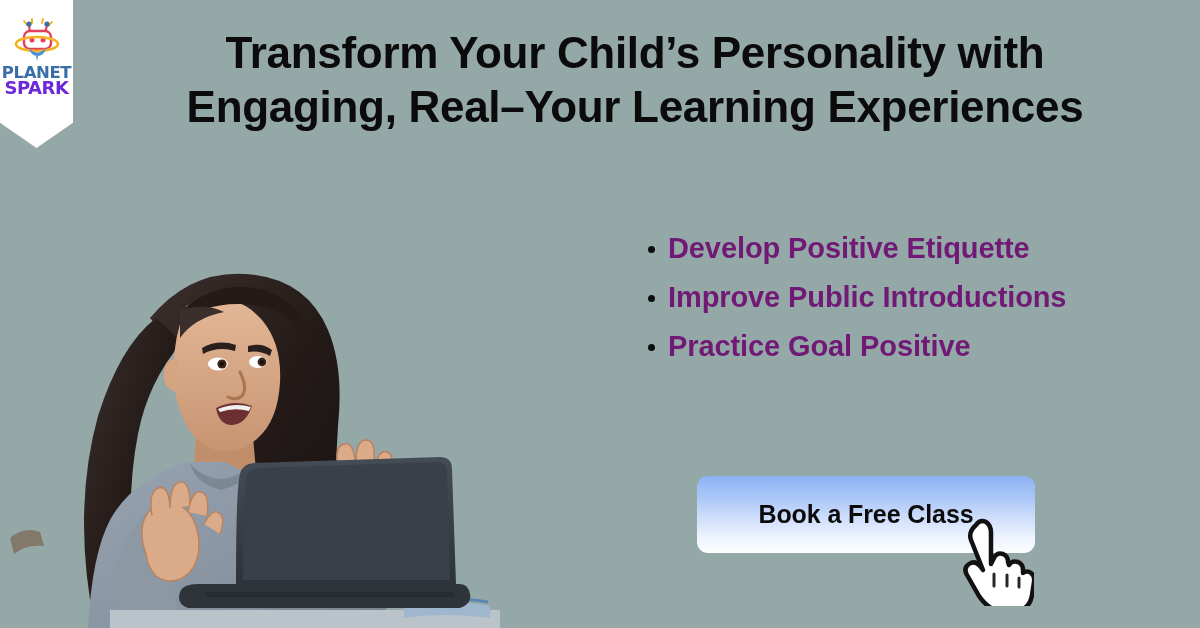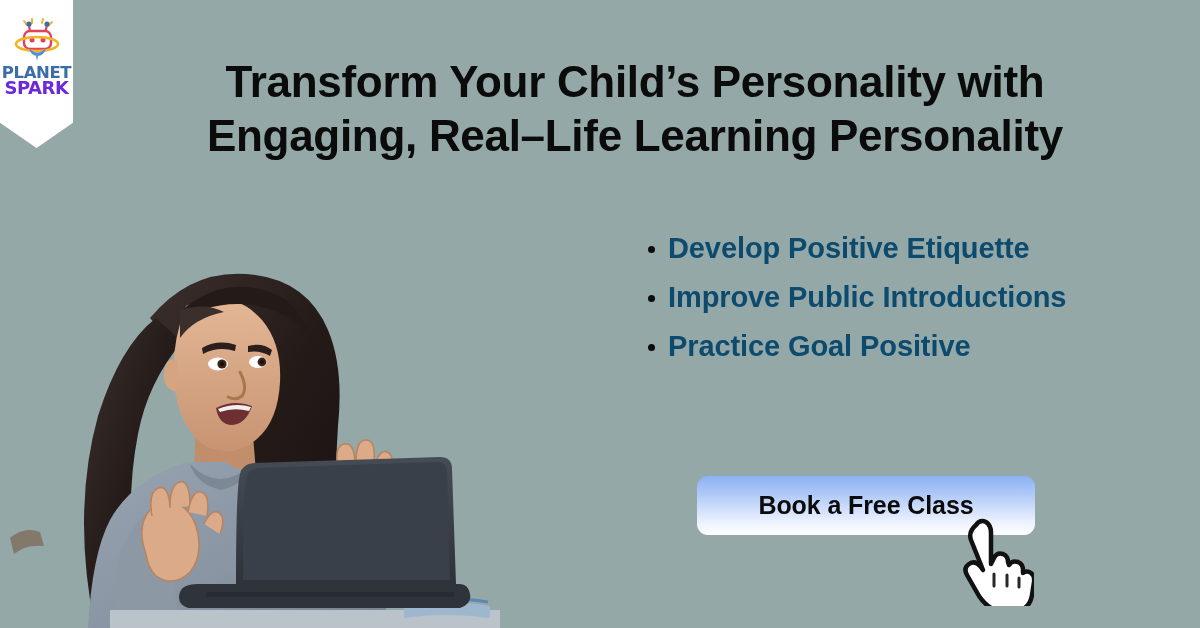--- a/index.html
+++ b/index.html
@@ -30,44 +30,43 @@
     display:block; font-size:18px; font-weight:800; letter-spacing:-0.4px;
     color:#6d28d9; font-family:"DejaVu Sans", sans-serif;
   }
 
   
   .headline {
     position:absolute; left:140px; top:26px; width:990px;
     text-align:center; color:#0b0b0b;
     font-size:44px; font-weight:700; line-height:1.22;
     letter-spacing:-0.3px;
-    margin-top:29px;
   }
   .headline .hl-line { display:block; white-space:nowrap; }
 
   
   .bullets { position:absolute; left:648px; top:228px; }
   .bullet-row {
     display:flex; align-items:baseline; gap:13px;
     margin-bottom:8px; white-space:nowrap;
   }
   .bullet-dot {
     width:7px; height:7px; border-radius:50%;
     background:#0b0b0b; flex:0 0 auto;
     position:relative; top:-5px;
   }
   .bullet-text {
-    font-size:29px; font-weight:700; color:#0c4a6e;
+    font-size:29px; font-weight:700; color:#701a75;
     letter-spacing:-0.1px; line-height:1.42;
   }
 
   
   .cta-wrap { position:absolute; left:697px; top:476px; }
   .cta-button {
-    width:338px; height:59px; border:none;
+    width:338px; height:77px; border:none;
     border-radius:11px;
     background:linear-gradient(180deg,#8cb2f4 0%,#a8c5f7 26%,#cfdefb 55%,#eef3fe 80%,#fdfeff 100%);
     display:flex; align-items:center; justify-content:center;
     cursor:pointer; font-family:inherit;
   }
   .cta-label {
     font-size:25px; font-weight:700; color:#0b0b0b;
     letter-spacing:-0.1px;
   }
   .cursor-hand {
@@ -204,21 +203,21 @@
       <path d="M25 40 l2 0 l-1 5 z" fill="#4f8fd6"></path>
     </svg>
     <span class="logo-word">
       <span class="l1">PLANET</span>
       <span class="l2">SPARK</span>
     </span>
   </div>
 
   <h1 class="headline">
     <span class="hl-line">Transform Your Child’s Personality with</span>
-    <span class="hl-line">Engaging, Real–Life Learning Personality</span>
+    <span class="hl-line">Engaging, Real–Your Learning Experiences</span>
   </h1>
 
   <ul class="bullets" style="list-style:none;">
     <li class="bullet-row">
       <span class="bullet-dot"></span>
       <span class="bullet-text">Develop Positive Etiquette</span>
     </li>
     <li class="bullet-row">
       <span class="bullet-dot"></span>
       <span class="bullet-text">Improve Public Introductions</span>

